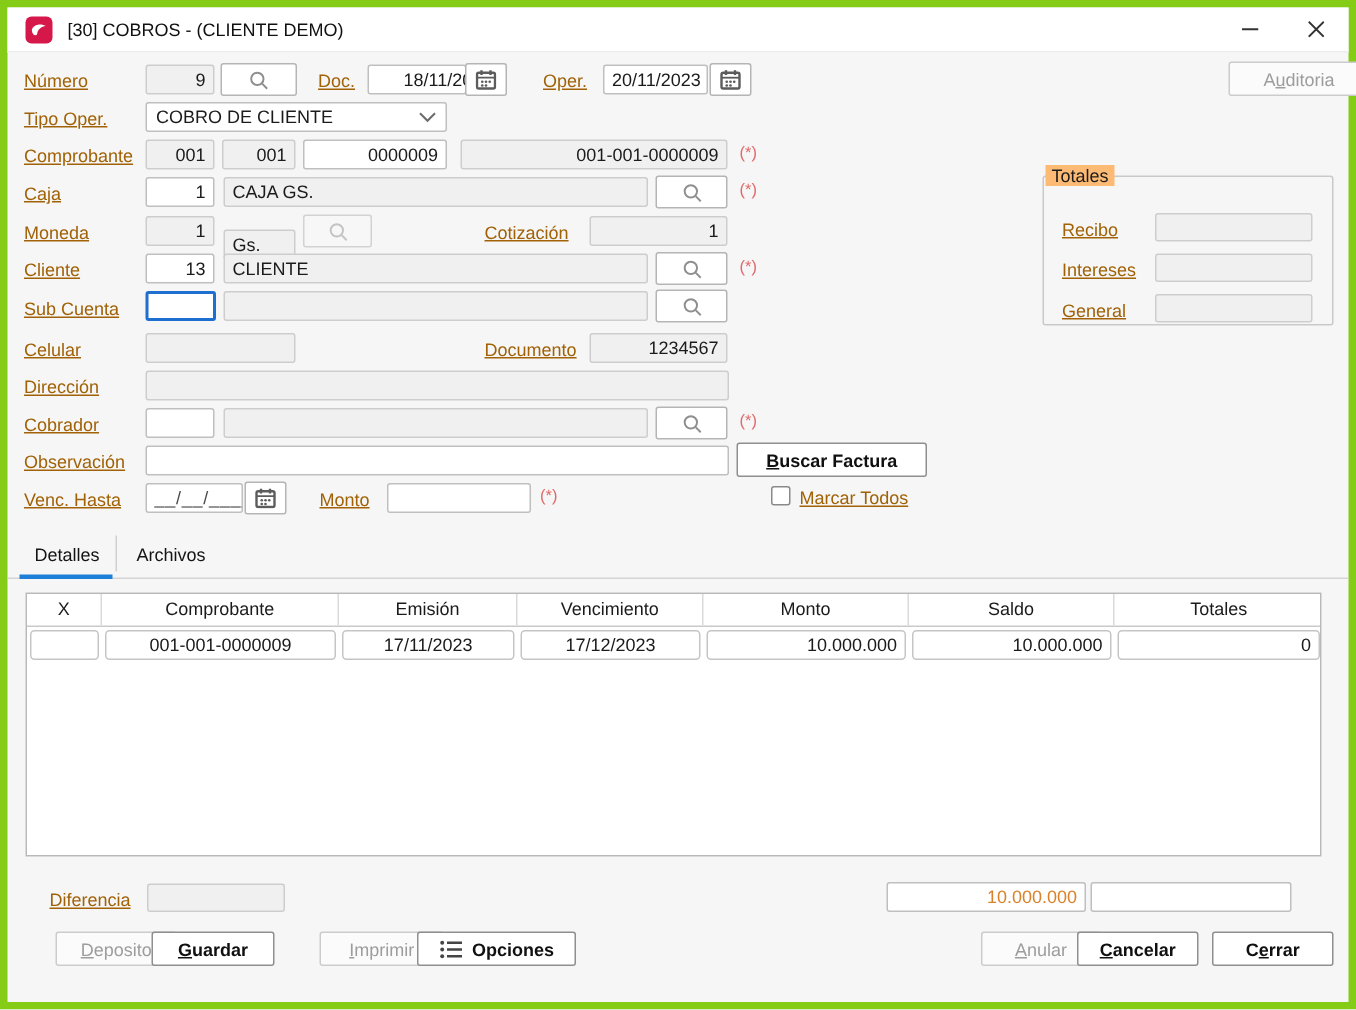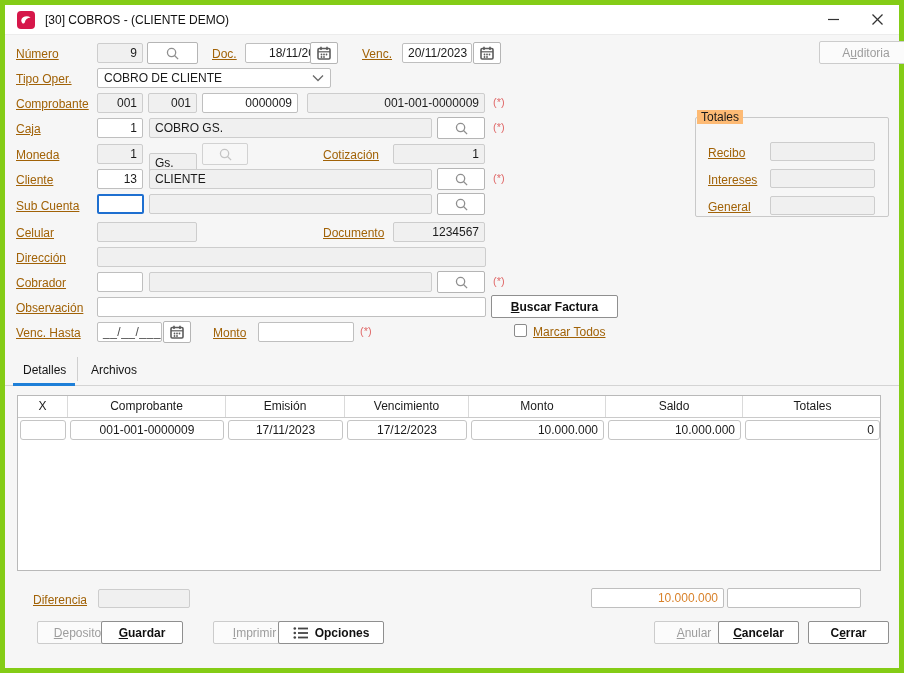--- a/index.html
+++ b/index.html
@@ -112,55 +112,55 @@
         <line x1="4" y1="0.8" x2="4" y2="4" stroke="#5c5c5c" stroke-width="1.6"></line>
         <line x1="10" y1="0.8" x2="10" y2="4" stroke="#5c5c5c" stroke-width="1.6"></line>
         <line x1="1" y1="5.8" x2="13" y2="5.8" stroke="#5c5c5c" stroke-width="1.2"></line>
         <circle cx="4.5" cy="8.5" r="0.9" fill="#5c5c5c"></circle>
         <circle cx="7" cy="8.5" r="0.9" fill="#5c5c5c"></circle>
         <circle cx="9.5" cy="8.5" r="0.9" fill="#5c5c5c"></circle>
         <circle cx="4.5" cy="11" r="0.9" fill="#5c5c5c"></circle>
         <circle cx="7" cy="11" r="0.9" fill="#5c5c5c"></circle>
       </svg>
   </div>
-  <div class="lbl" style="left:357px; top:40px;">Venc.</div>
+  <div class="lbl" style="left:357px; top:40px;">Oper.</div>
   <div class="fld c" style="left:397px; top:38px; width:70px;">20/11/2023</div>
   <div class="icon-btn" style="left:468px; top:37px; width:28px;">
     <svg width="14" height="14" viewBox="0 0 14 14">
         <rect x="1" y="2.5" width="12" height="10.5" rx="1.2" fill="none" stroke="#5c5c5c" stroke-width="1.6"></rect>
         <line x1="4" y1="0.8" x2="4" y2="4" stroke="#5c5c5c" stroke-width="1.6"></line>
         <line x1="10" y1="0.8" x2="10" y2="4" stroke="#5c5c5c" stroke-width="1.6"></line>
         <line x1="1" y1="5.8" x2="13" y2="5.8" stroke="#5c5c5c" stroke-width="1.2"></line>
         <circle cx="4.5" cy="8.5" r="0.9" fill="#5c5c5c"></circle>
         <circle cx="7" cy="8.5" r="0.9" fill="#5c5c5c"></circle>
         <circle cx="9.5" cy="8.5" r="0.9" fill="#5c5c5c"></circle>
         <circle cx="4.5" cy="11" r="0.9" fill="#5c5c5c"></circle>
         <circle cx="7" cy="11" r="0.9" fill="#5c5c5c"></circle>
       </svg>
   </div>
   <div class="btn disabled" style="left:790px; top:36px; width:94px;">A<u>u</u>ditoria</div>
 
   <div class="lbl" style="left:11px; top:65px;">Tipo Oper.</div>
-  <div class="dropdown" style="left:92px; top:63px; width:234px;">
+  <div class="dropdown" style="left:92px; top:63px; width:201px;">
     <span class="dd-text">COBRO DE CLIENTE</span>
     <svg width="12" height="8" viewBox="0 0 12 8">
         <polyline points="1,1.5 6,6.5 11,1.5" fill="none" stroke="#6a6a6a" stroke-width="1.3"></polyline>
       </svg>
   </div>
 
   <div class="lbl" style="left:11px; top:90px;">Comprobante</div>
   <div class="fld ro r" style="left:92px; top:88px; width:46px;">001</div>
   <div class="fld ro r" style="left:143px; top:88px; width:49px;">001</div>
   <div class="fld r" style="left:197px; top:88px; width:96px;">0000009</div>
   <div class="fld ro r" style="left:302px; top:88px; width:178px;">001-001-0000009</div>
   <div class="star" style="left:488px; top:91px;">(*)</div>
 
   <div class="lbl" style="left:11px; top:115px;">Caja</div>
   <div class="fld r" style="left:92px; top:113px; width:46px;">1</div>
-  <div class="fld ro" style="left:144px; top:113px; width:283px;">COBRO GS.</div>
+  <div class="fld ro" style="left:144px; top:113px; width:283px;">CAJA GS.</div>
   <div class="icon-btn" style="left:432px; top:112px; width:48px;">
     <svg width="15" height="15" viewBox="0 0 16 16">
         <circle cx="7" cy="7" r="4.4" fill="none" stroke="#8f8f8f" stroke-width="1.4"></circle>
         <line x1="10.4" y1="10.4" x2="14" y2="14" stroke="#8f8f8f" stroke-width="1.4"></line>
       </svg>
   </div>
   <div class="star" style="left:488px; top:116px;">(*)</div>
 
   <div class="lbl" style="left:11px; top:141px;">Moneda</div>
   <div class="fld ro r" style="left:92px; top:139px; width:46px;">1</div>

